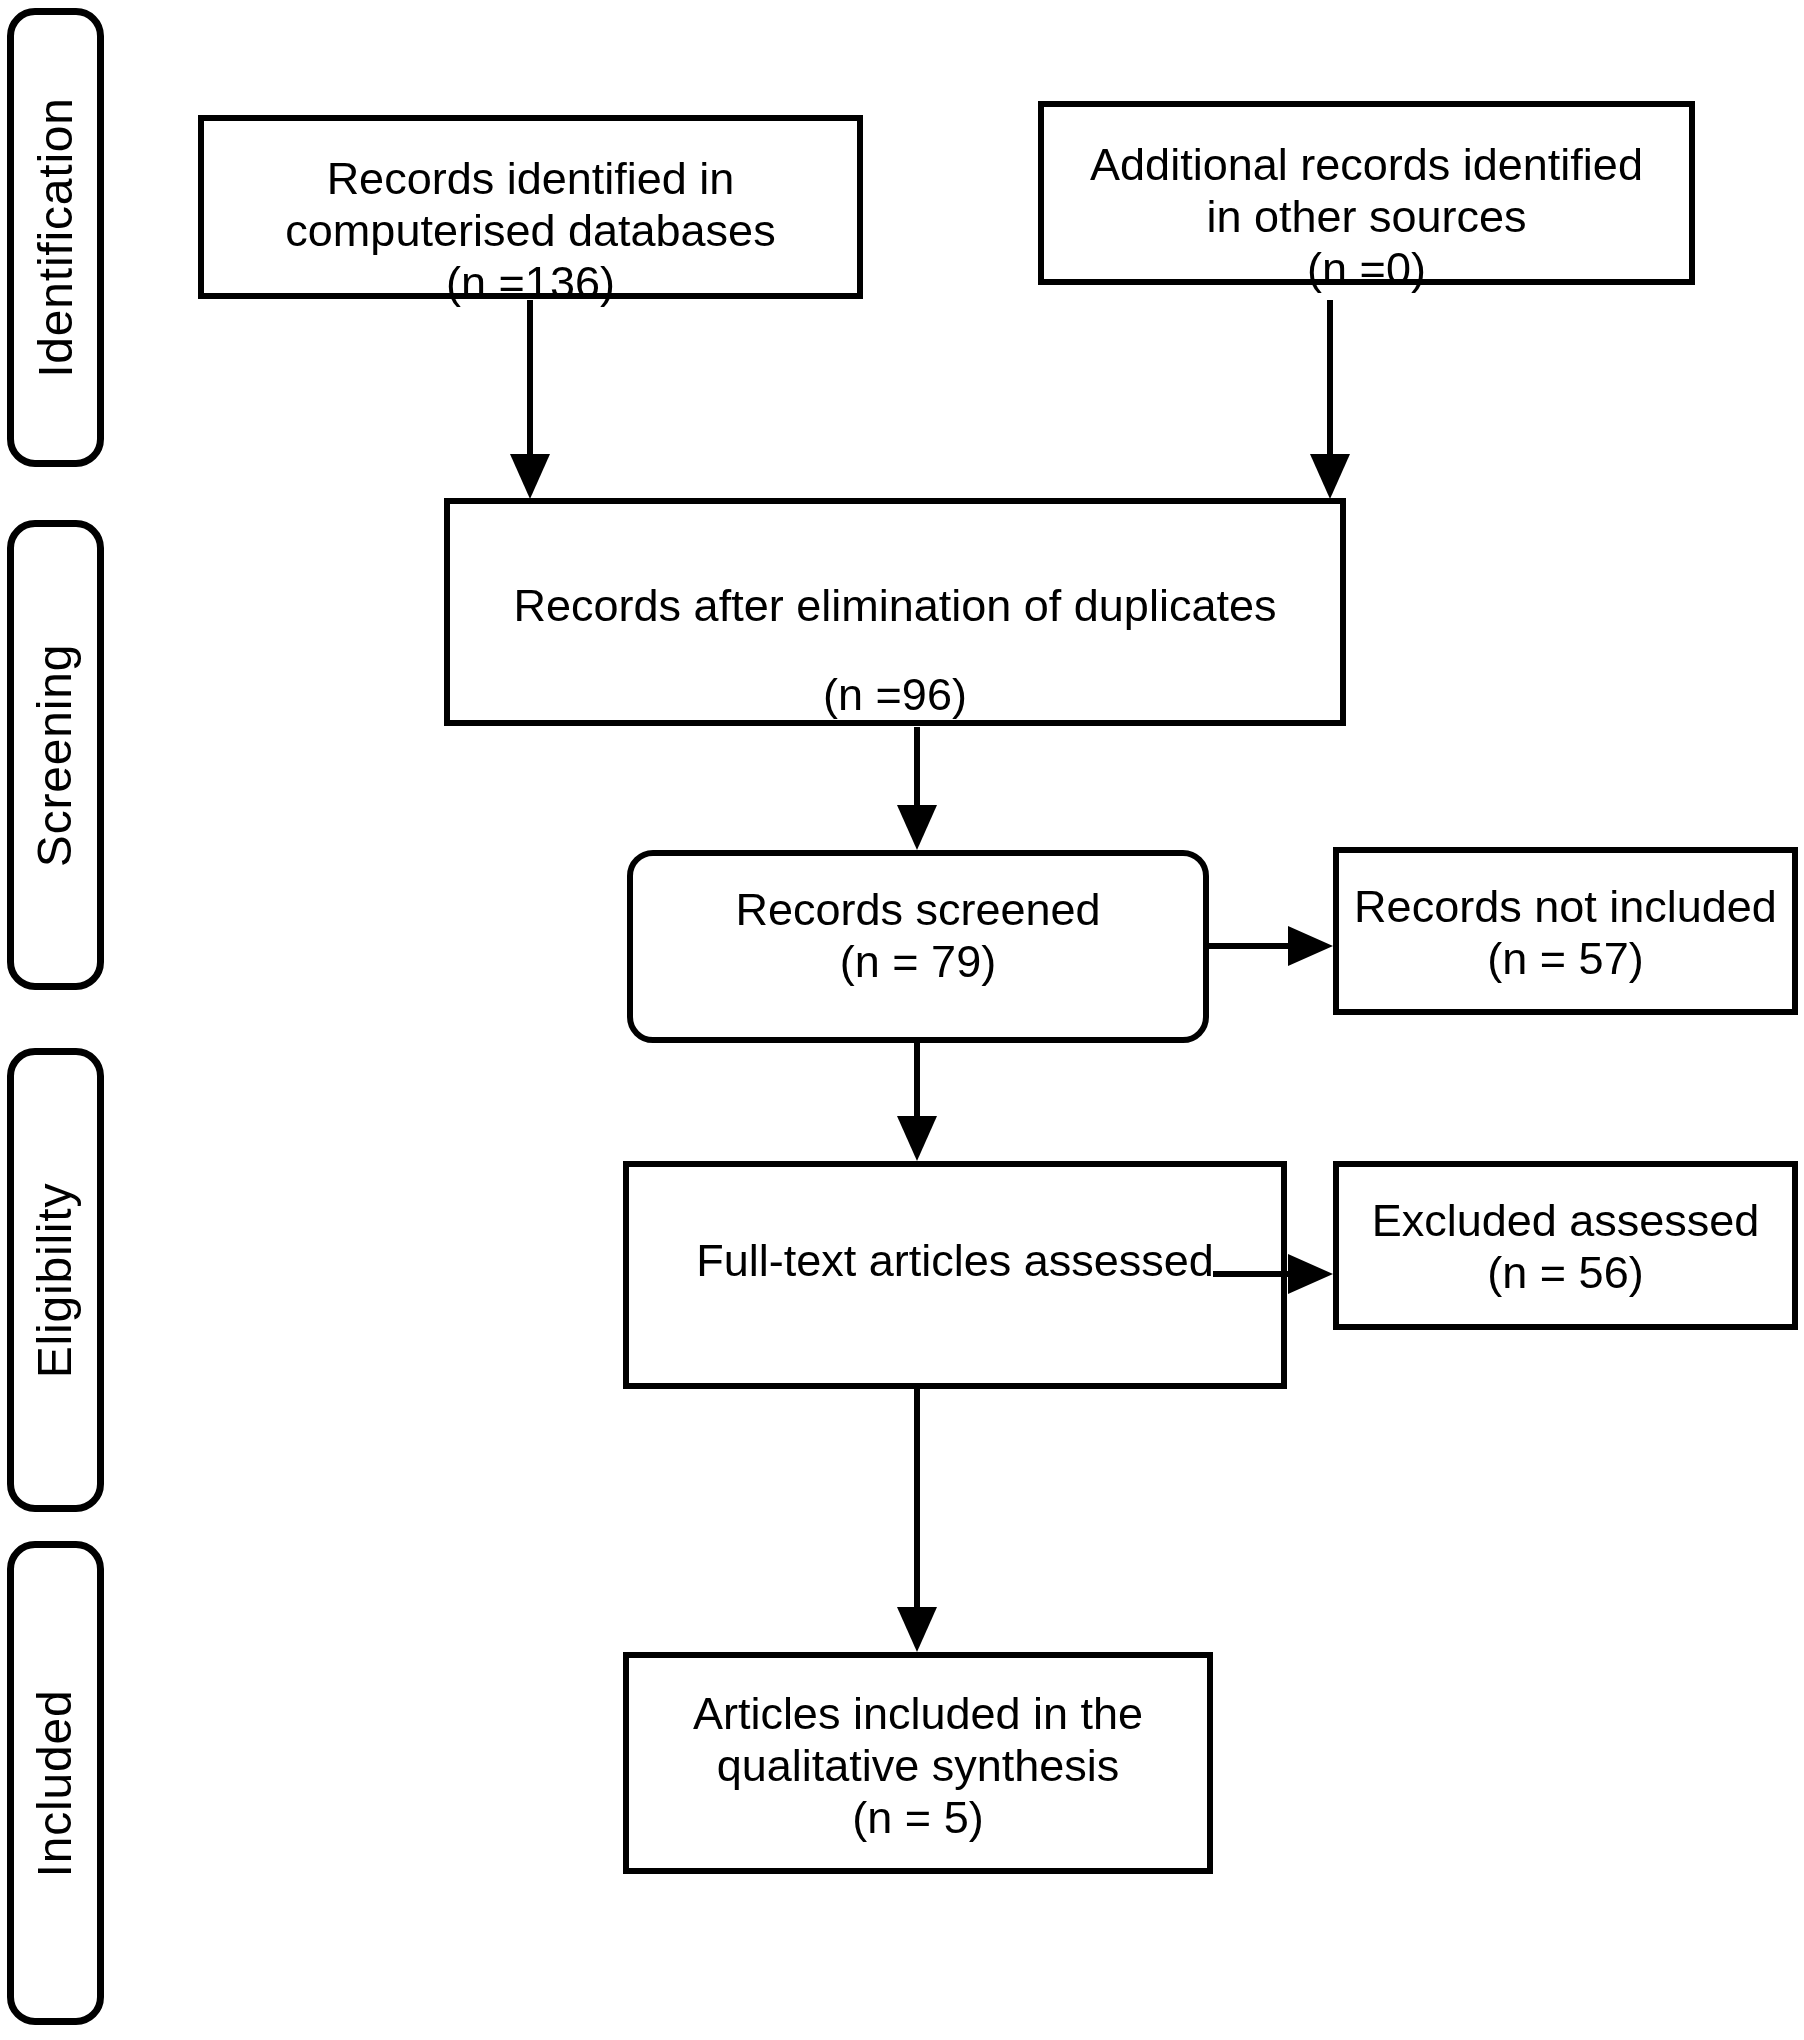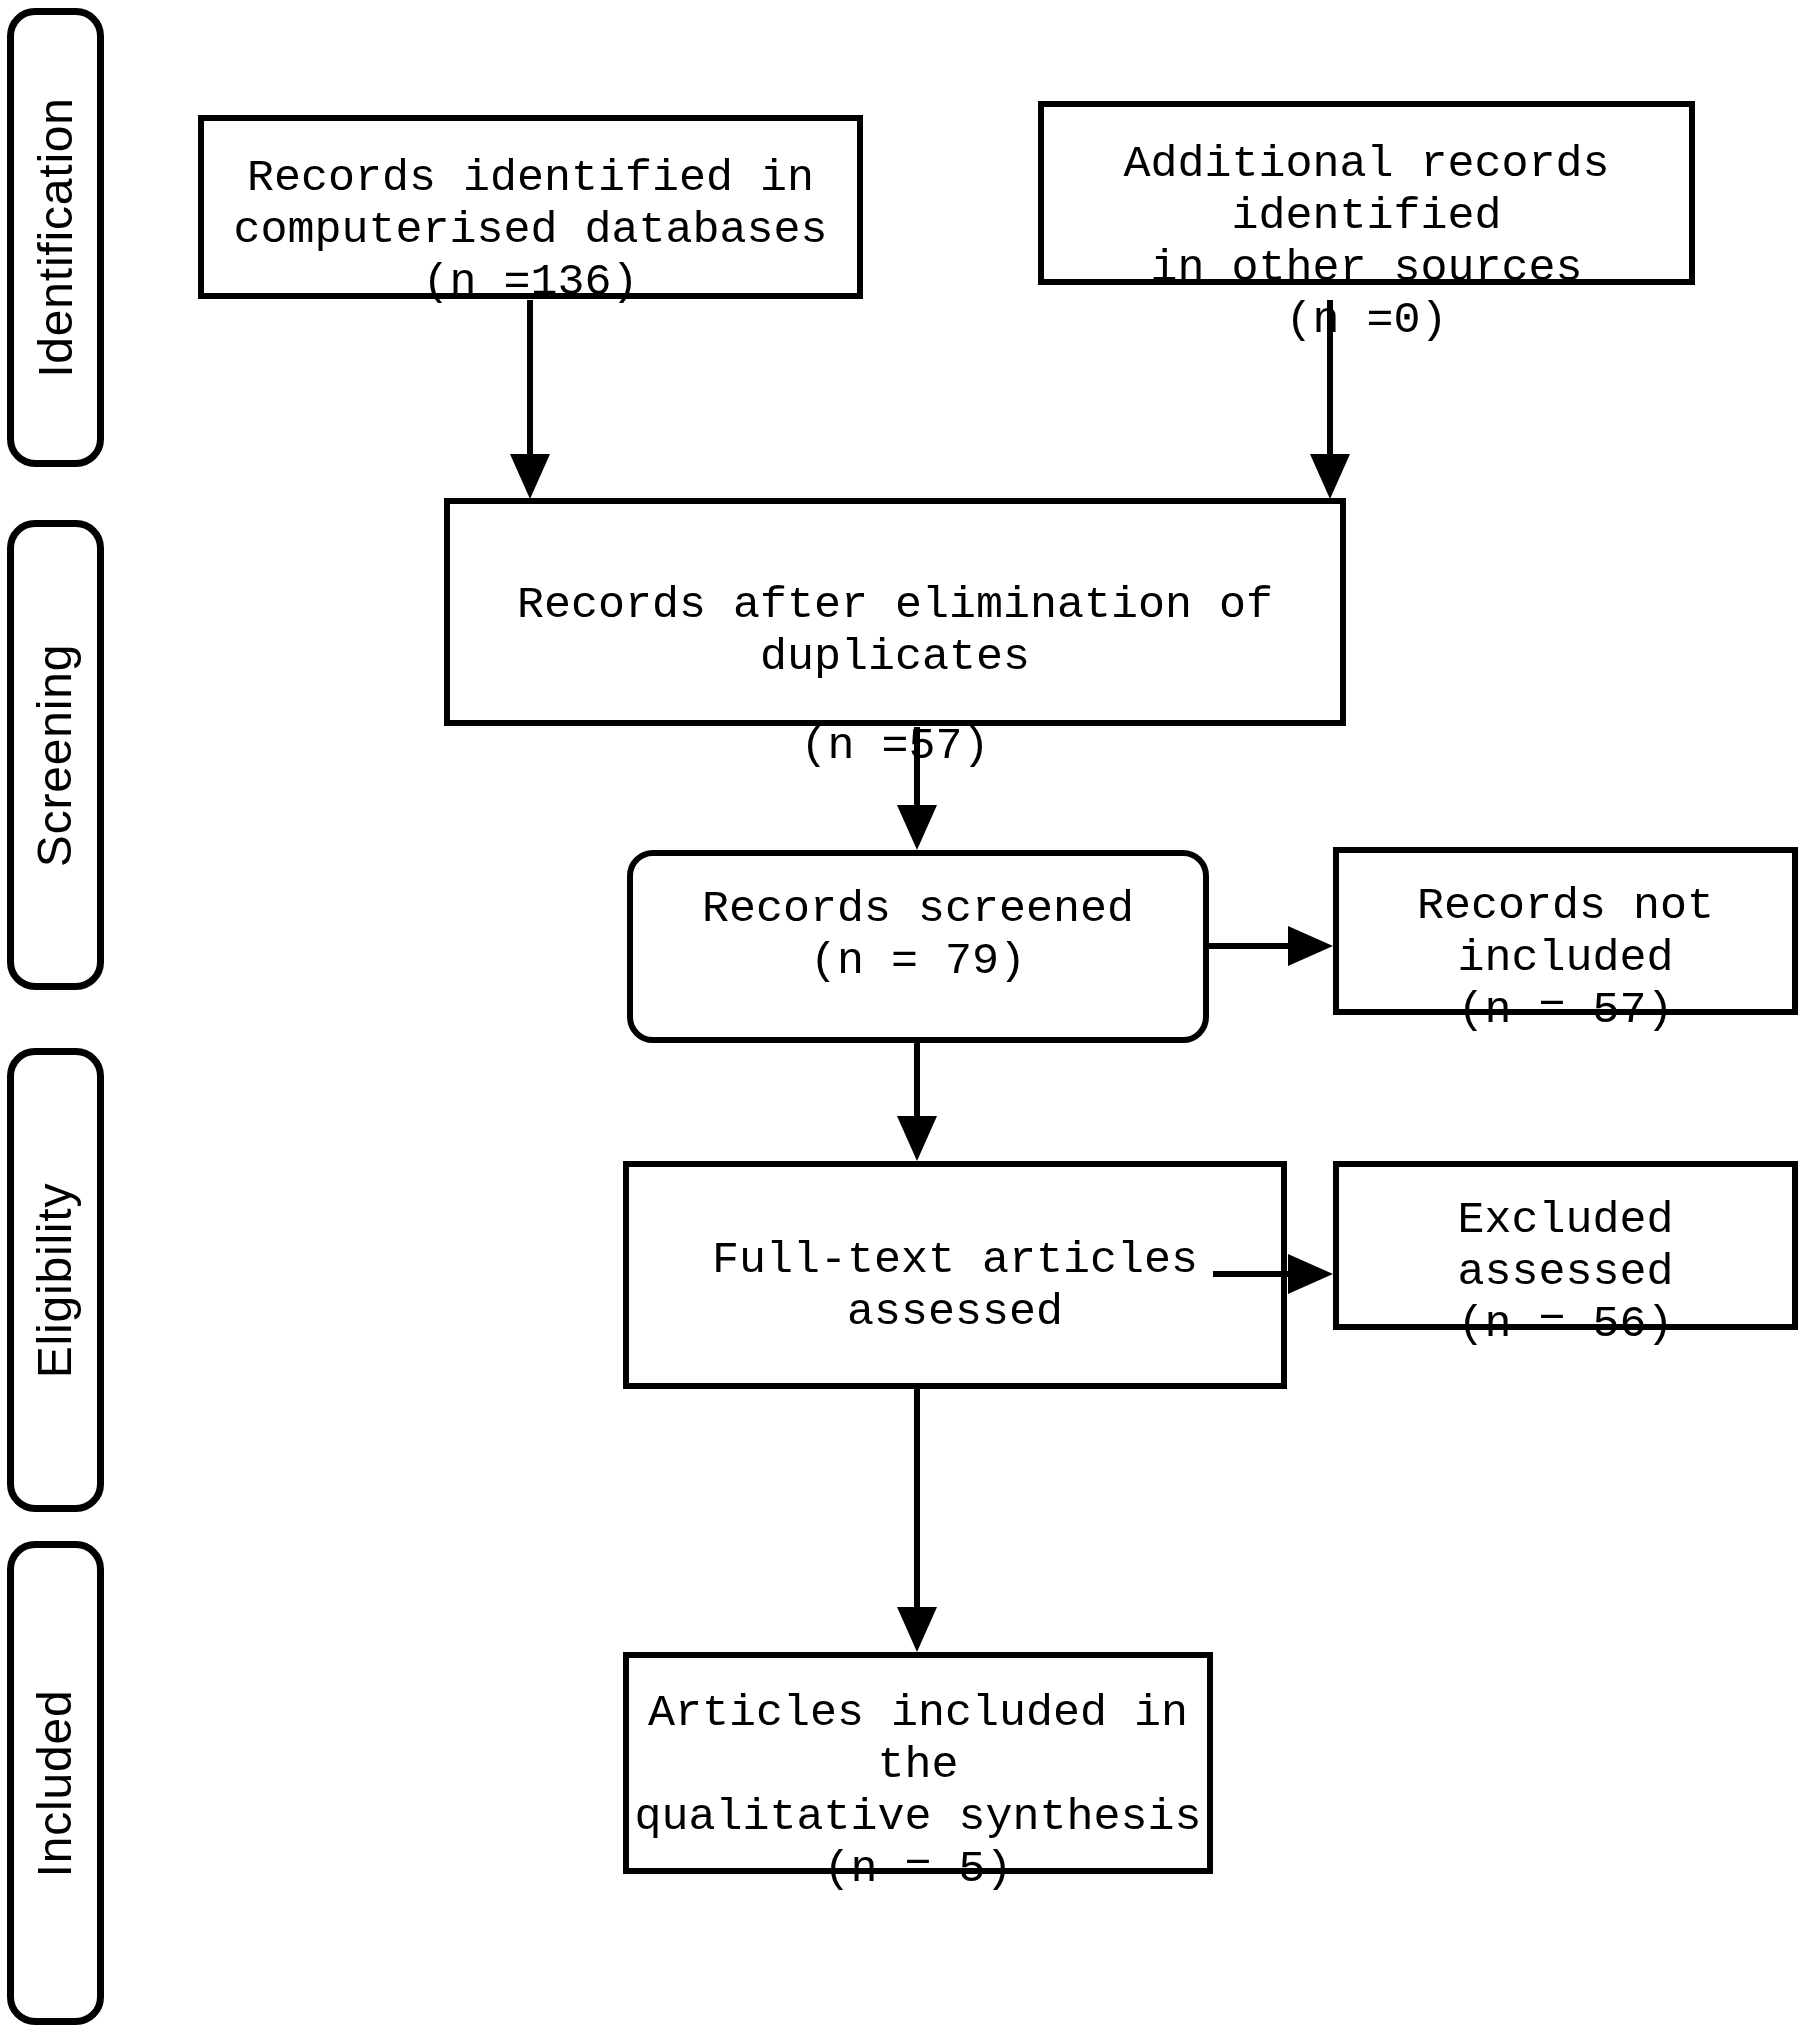--- a/index.html
+++ b/index.html
@@ -49,21 +49,20 @@
   .fbox {
     position: absolute;
     border: 6.6px solid var(--ink);
     background: var(--paper);
     display: flex;
     flex-direction: column;
     align-items: center;
     text-align: center;
     font-size: 45px;
     line-height: 52px;
-    font-family: Liberation Mono, monospace;
   }
   .fbox .bline { width: 100%; }
 
   #box-identified   { left: 198px;  top: 115px;  width: 665px; height: 184px; padding-top: 32px; }
   #box-additional   { left: 1038px; top: 101px;  width: 657px; height: 184px; padding-top: 32px; }
   #box-duplicates   { left: 444px;  top: 498px;  width: 902px; height: 228px; padding-top: 76px; }
   #box-duplicates .bline + .bline { margin-top: 37px; }
   #box-screened     { left: 627px;  top: 850px; width: 582px; height: 193px; padding-top: 28px; border-radius: 26px; }
   #box-notincluded  { left: 1333px; top: 847px; width: 465px; height: 168px; padding-top: 28px; }
   #box-fulltext     { left: 623px;  top: 1161px; width: 664px; height: 228px; padding-top: 68px; }
@@ -122,21 +121,21 @@
   </div>
 
   <div class="fbox" id="box-additional">
     <div class="bline">Additional records identified</div>
     <div class="bline">in other sources</div>
     <div class="bline">(n =0)</div>
   </div>
 
   <div class="fbox" id="box-duplicates">
     <div class="bline">Records after elimination of duplicates</div>
-    <div class="bline">(n =57)</div>
+    <div class="bline">(n =96)</div>
   </div>
 
   <div class="fbox" id="box-screened">
     <div class="bline">Records screened</div>
     <div class="bline">(n = 79)</div>
   </div>
 
   <div class="fbox" id="box-notincluded">
     <div class="bline">Records not included</div>
     <div class="bline">(n = 57)</div>

